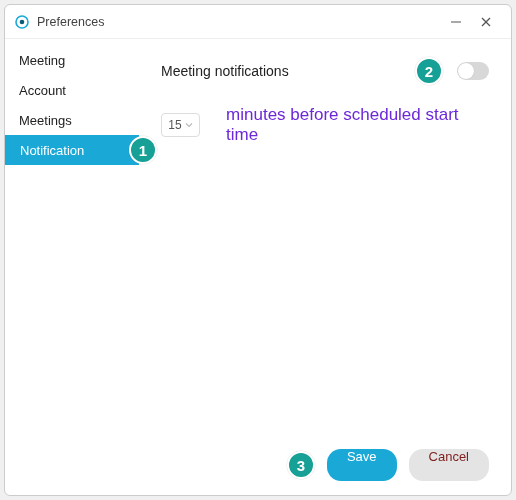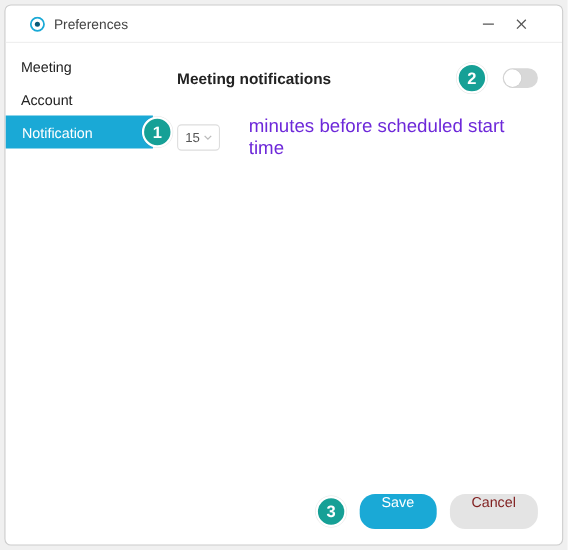--- a/index.html
+++ b/index.html
@@ -18,21 +18,21 @@
       border-radius: 6px;
       display: flex;
       flex-direction: column;
       overflow: hidden;
       position: relative;
     }
     .titlebar {
       height: 34px;
       display: flex;
       align-items: center;
-      padding: 0 22px;
+      padding: 0 10px;
       border-bottom: 1px solid #eee;
     }
     .titlebar .app-icon {
       width: 14px;
       height: 14px;
       margin-right: 8px;
       display: flex;
       align-items: center;
       justify-content: center;
     }
@@ -82,21 +82,21 @@
       display: flex;
       flex-direction: column;
       position: relative;
     }
     .section-header {
       display: flex;
       align-items: center;
       margin-bottom: 20px;
     }
     .section-title {
-      font-weight: 700;
+      font-weight: 400;
       font-size: 14px;
       color: #222;
       flex: 1;
     }
     .toggle {
       width: 32px;
       height: 18px;
       background: #d8d8d8;
       border-radius: 9px;
       position: relative;
@@ -214,20 +214,23 @@
 
   <div class="body">
 
     <div class="sidebar">
       <div class="sidebar-item">
         <span>Meeting</span>
       </div>
       <div class="sidebar-item">
         <span>Account</span>
       </div>
+      <div class="sidebar-item">
+        <span>Meetings</span>
+      </div>
       <div class="sidebar-item active">
         <span>Notification</span>
         <div class="callout" style="right:-18px; top:1px;">
           <span>1</span>
         </div>
       </div>
     </div>
 
     <div class="content">
 

